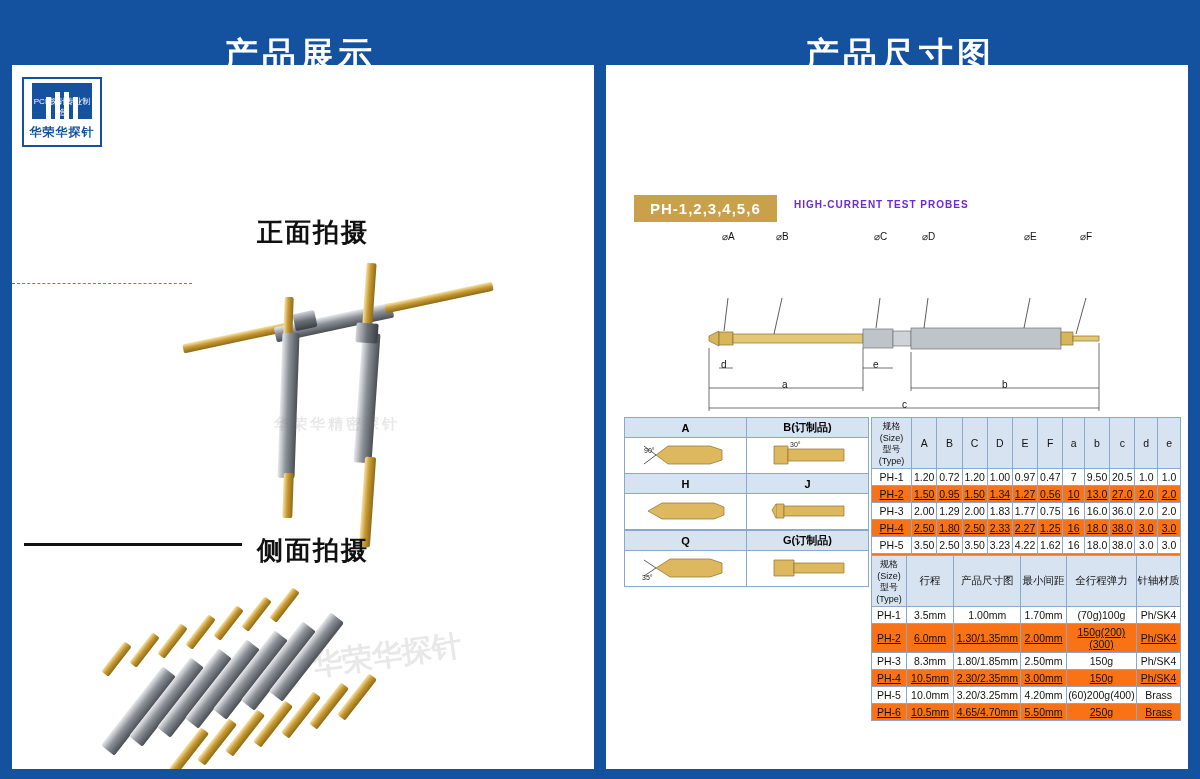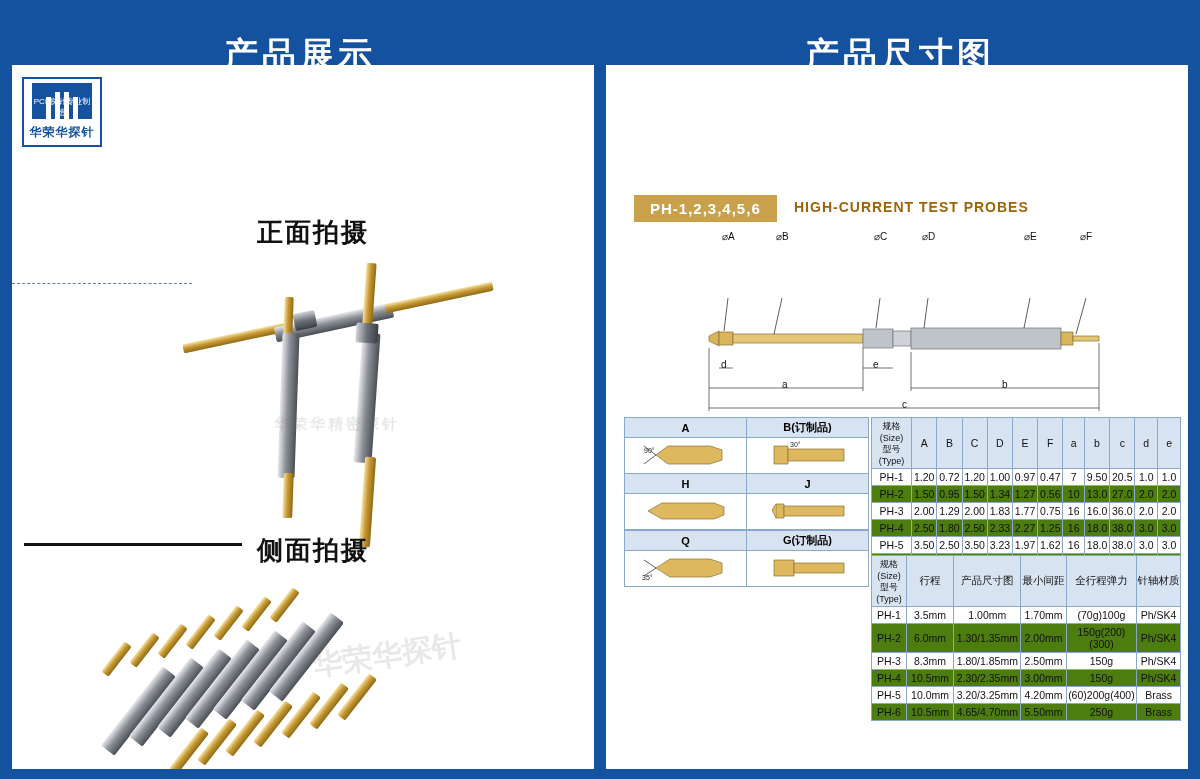--- a/index.html
+++ b/index.html
@@ -99,31 +99,31 @@
   .draw-box {
     position:absolute; left:18px; top:116px; width:556px; height:210px;
   }
   .tag {
     position:absolute; left:10px; top:14px;
     background:#c9a14a; color:#ffffff; font-weight:bold;
     font-size:15px; padding:5px 16px; letter-spacing:1px;
   }
   .tag-title {
     position:absolute; left:170px; top:18px;
-    color:#a16207; font-size:14px; font-weight:bold; letter-spacing:1px;
+    color:#6d28d9; font-size:10px; font-weight:bold; letter-spacing:1px;
   }
 
   table.spec {
     border-collapse:collapse; font-size:10.5px; color:#111;
   }
   table.spec td, table.spec th {
     border:1px solid #8aa8cb; text-align:center; padding:2px 0; font-weight:normal;
   }
   .hdr { background:#d8e3f1; font-weight:bold; }
-  .alt { background:#4d7c0f; }
+  .alt { background:#f97316;text-decoration:underline; }
   .t1 { position:absolute; left:265px; top:352px; width:310px; }
   .t1 td, .t1 th { width:28px; }
   .t1 .c0 { width:50px; }
   .t2 { position:absolute; left:265px; top:490px; width:310px; }
   .t2 .c0 { width:48px; }
 
   .shape-box {
     position:absolute; left:18px; width:245px;
     border-collapse:collapse; font-size:11px;
   }
@@ -409,21 +409,21 @@
           <td>38.0</td>
           <td>3.0</td>
           <td>3.0</td>
         </tr>
         <tr>
           <td class="c0">PH-5</td>
           <td>3.50</td>
           <td>2.50</td>
           <td>3.50</td>
           <td>3.23</td>
-          <td>1.97</td>
+          <td>4.22</td>
           <td>1.62</td>
           <td>16</td>
           <td>18.0</td>
           <td>38.0</td>
           <td>3.0</td>
           <td>3.0</td>
         </tr>
         <tr class="alt">
           <td class="c0">PH-6</td>
           <td>5.00</td>

